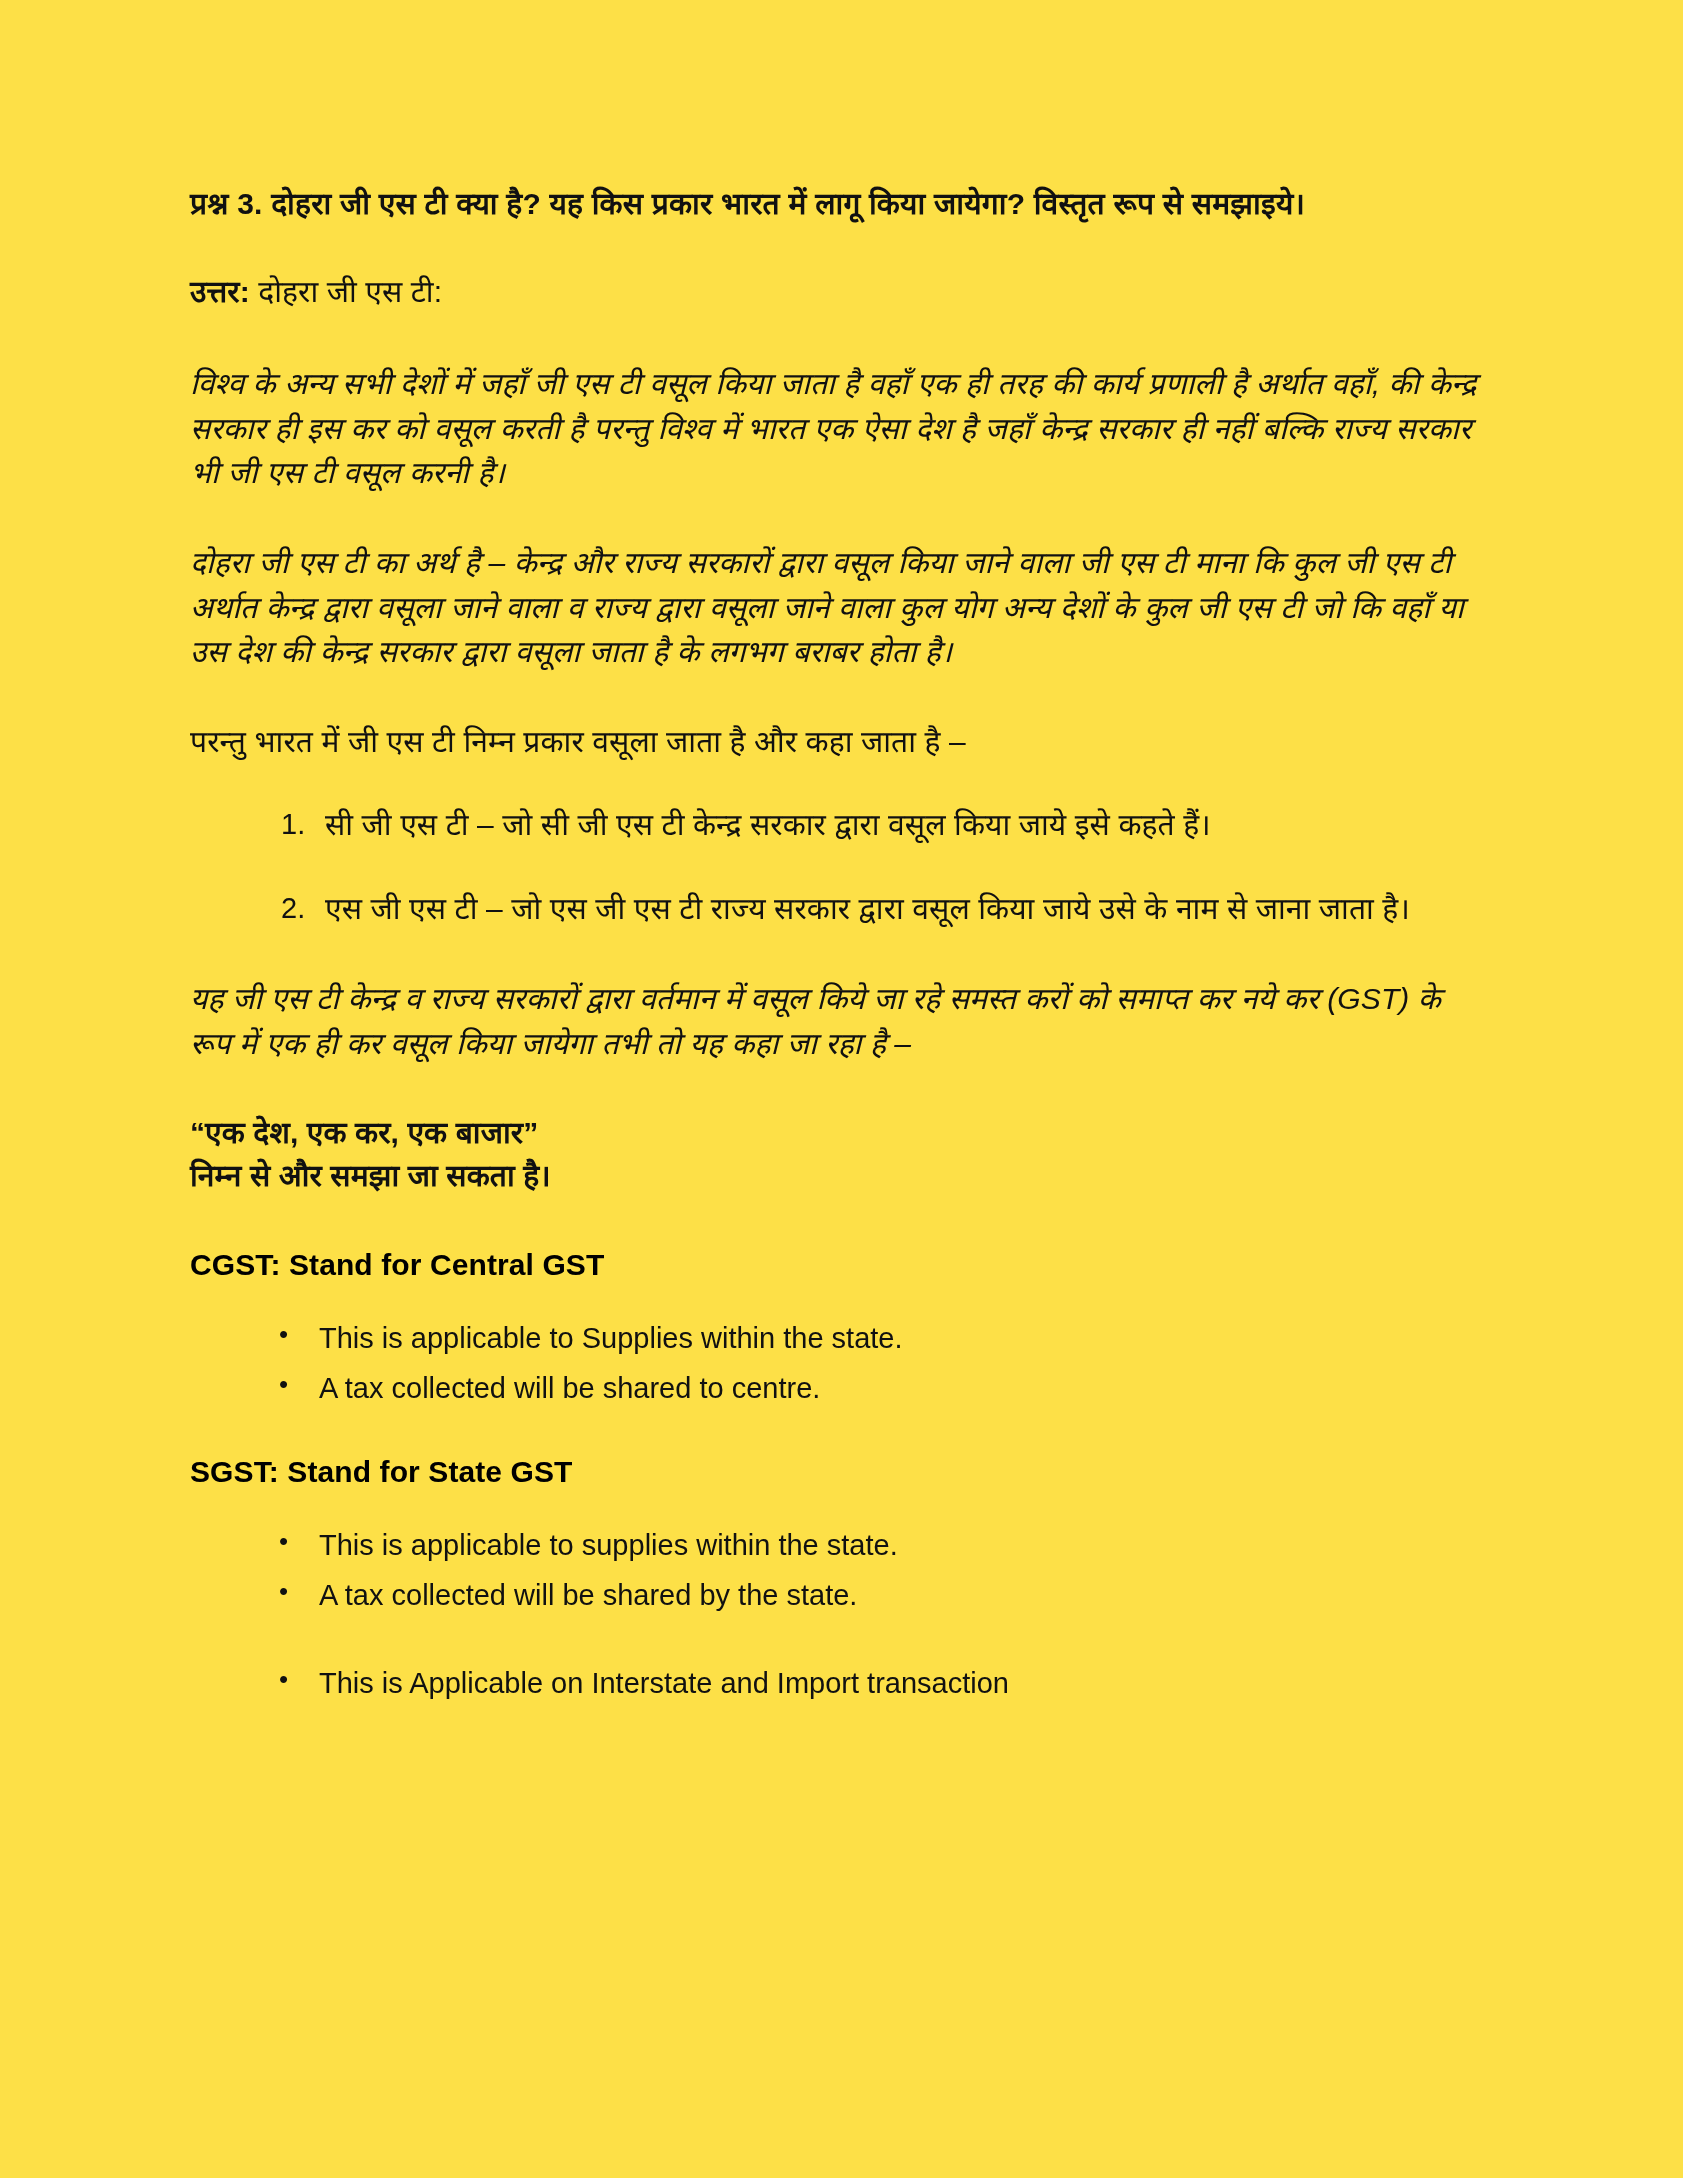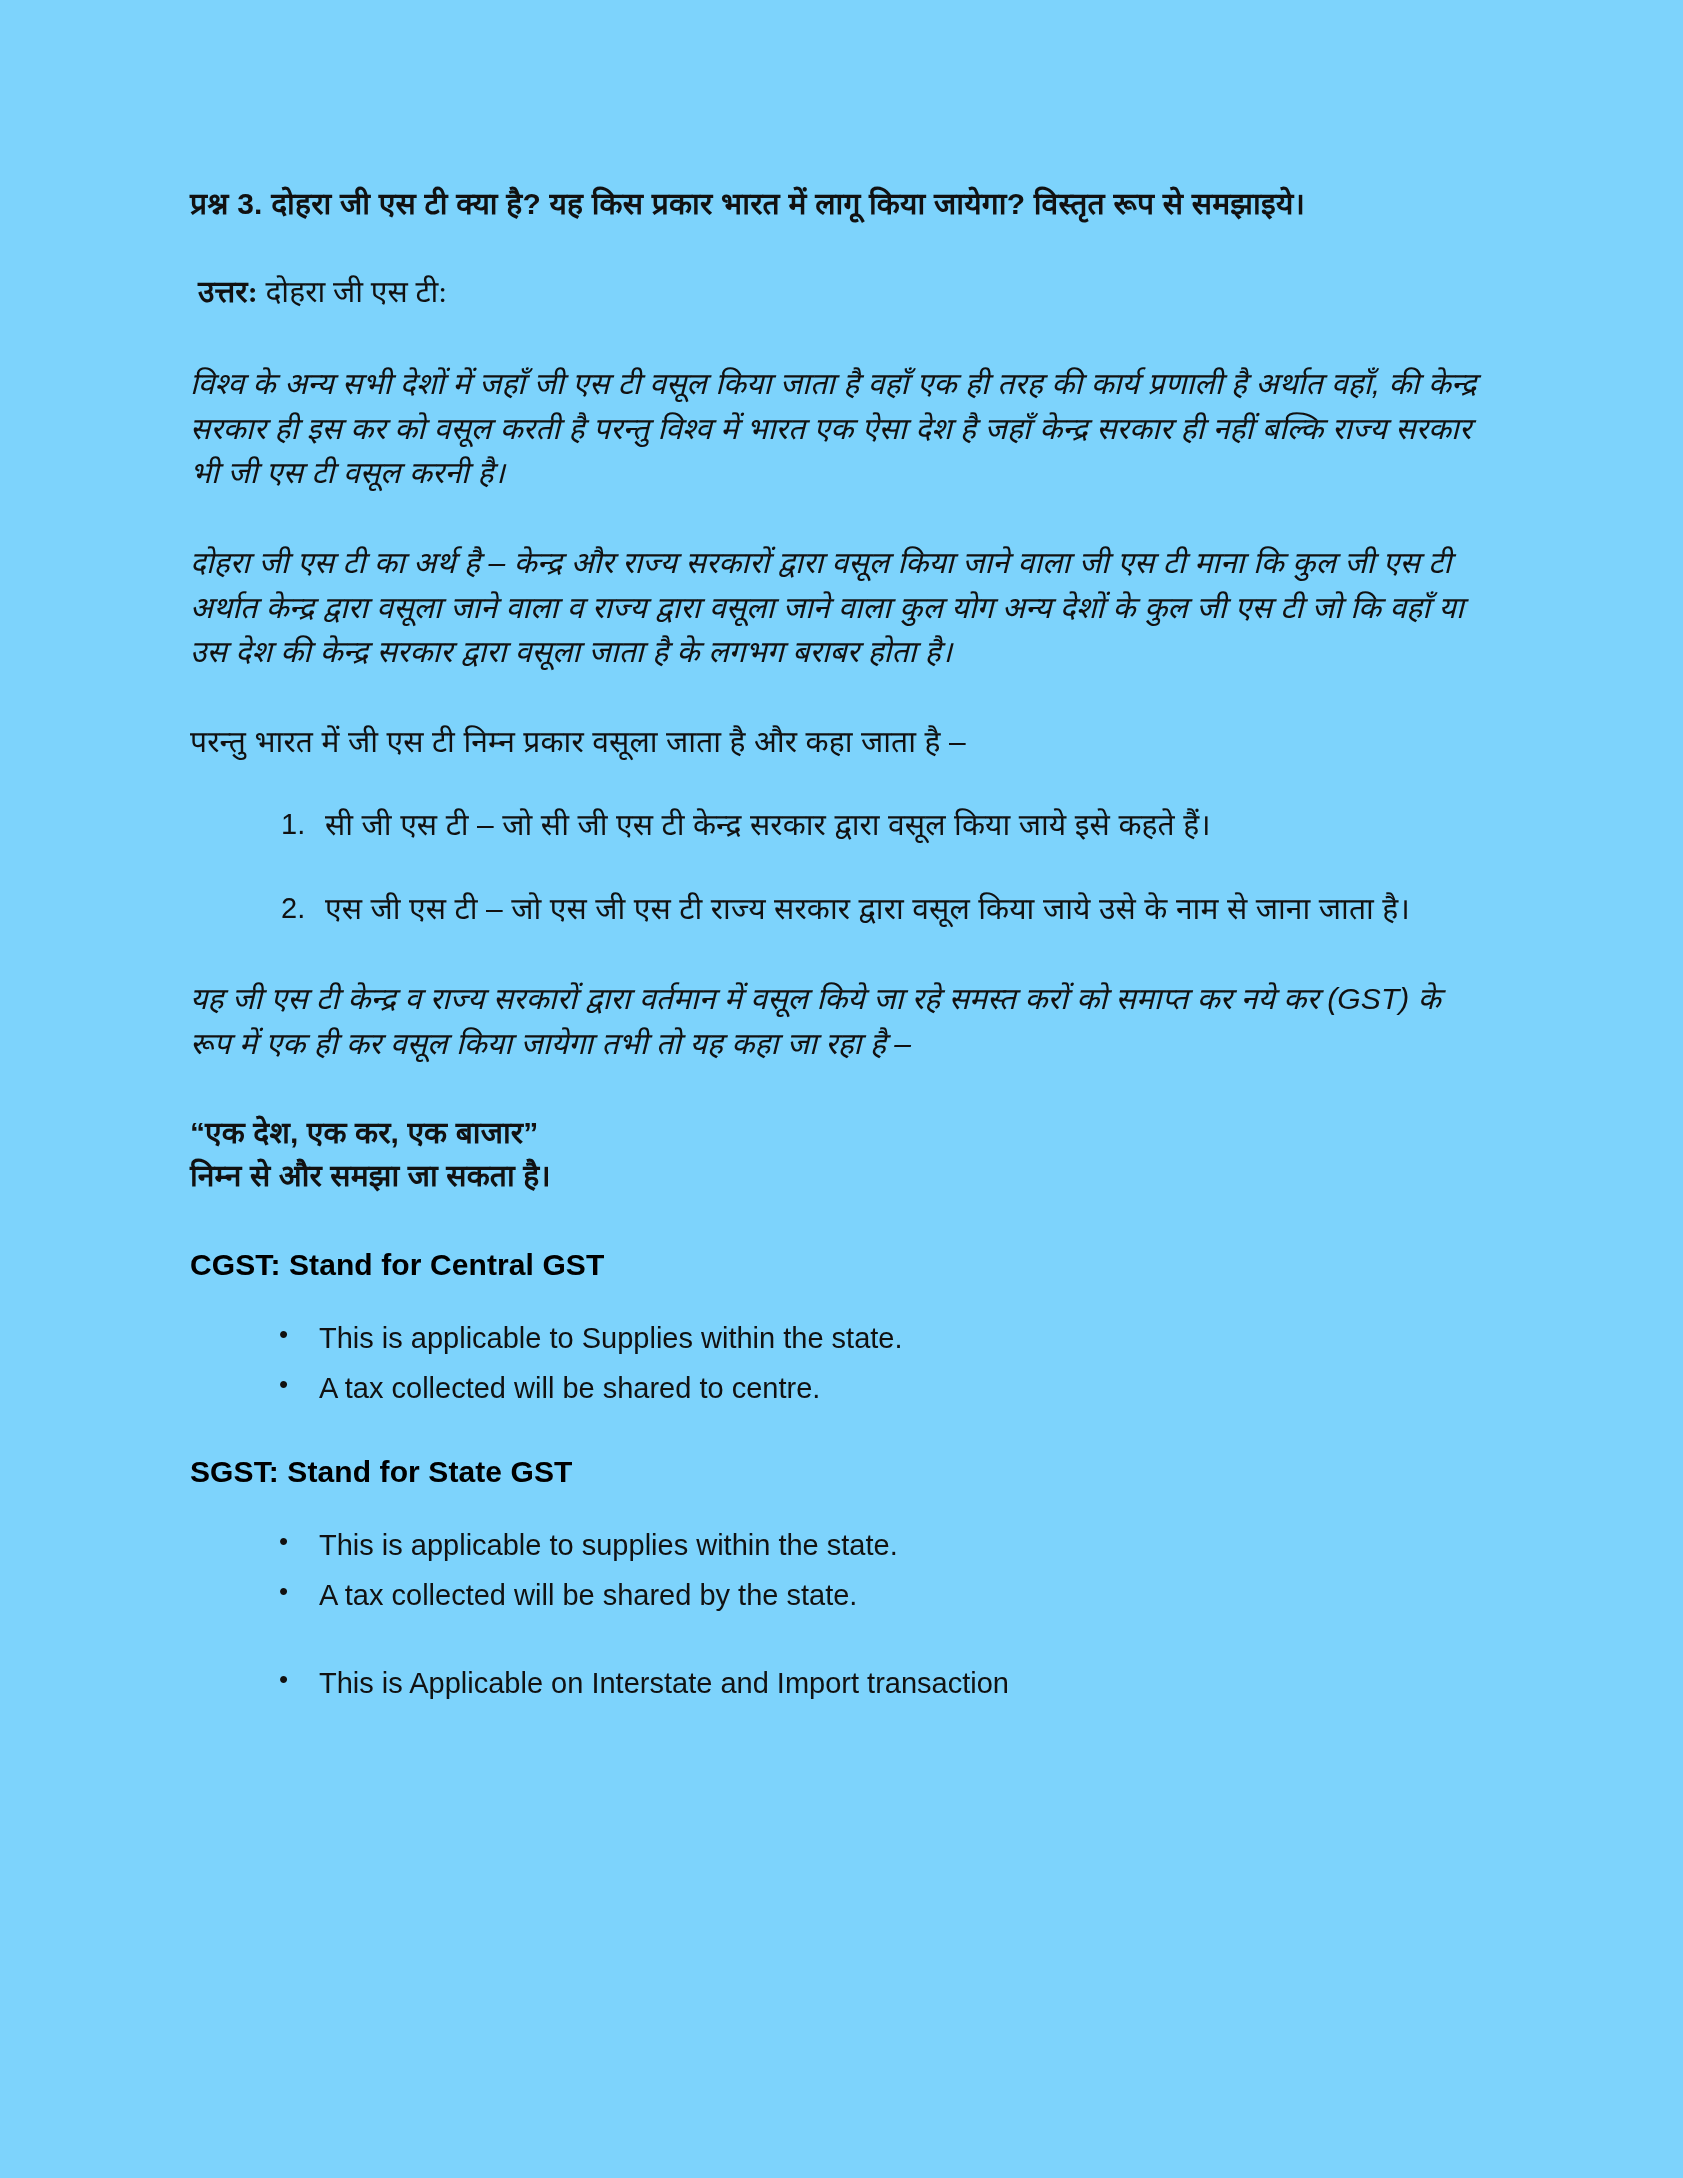--- a/index.html
+++ b/index.html
@@ -13,21 +13,21 @@
     height: 2178px;
     font-family: "Liberation Sans", sans-serif;
     color: #000000;
     -webkit-font-smoothing: antialiased;
   }
   .page {
     position: relative;
     box-sizing: border-box;
     width: 1683px;
     height: 2178px;
-    background: #7dd3fc;
+    background: #fde047;
     padding: 183px 88px 0 190px;
   }
   .doc-body {
     width: 1287px;
   }
 
   
   .hi {
     font-family: "Liberation Sans", "DejaVu Sans", sans-serif;
     font-size: 30px;
@@ -41,22 +41,21 @@
 
   
   .q-title {
     font-weight: bold;
     font-size: 30px;
     line-height: 1.43;
     margin: 0 0 44px 0;
     letter-spacing: 0.2px;
   }
   .answer-line {
-    margin: 0 0 48px 8px;
-    font-family: Liberation Serif, serif;
+    margin: 0 0 48px 0;
   }
   .answer-line .lbl {
     font-weight: bold;
   }
   p.para {
     margin: 0 0 46px 0;
     text-align: left;
     font-style: italic;
   }
   .section-head {

